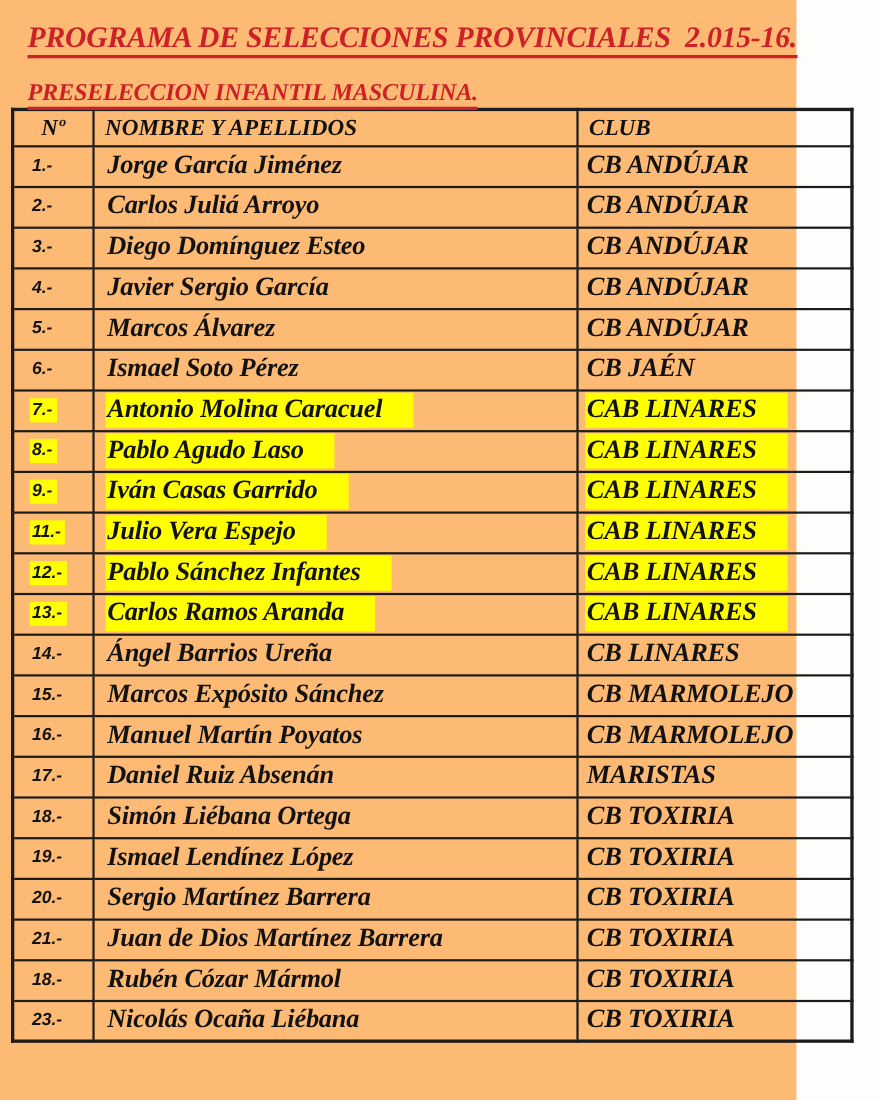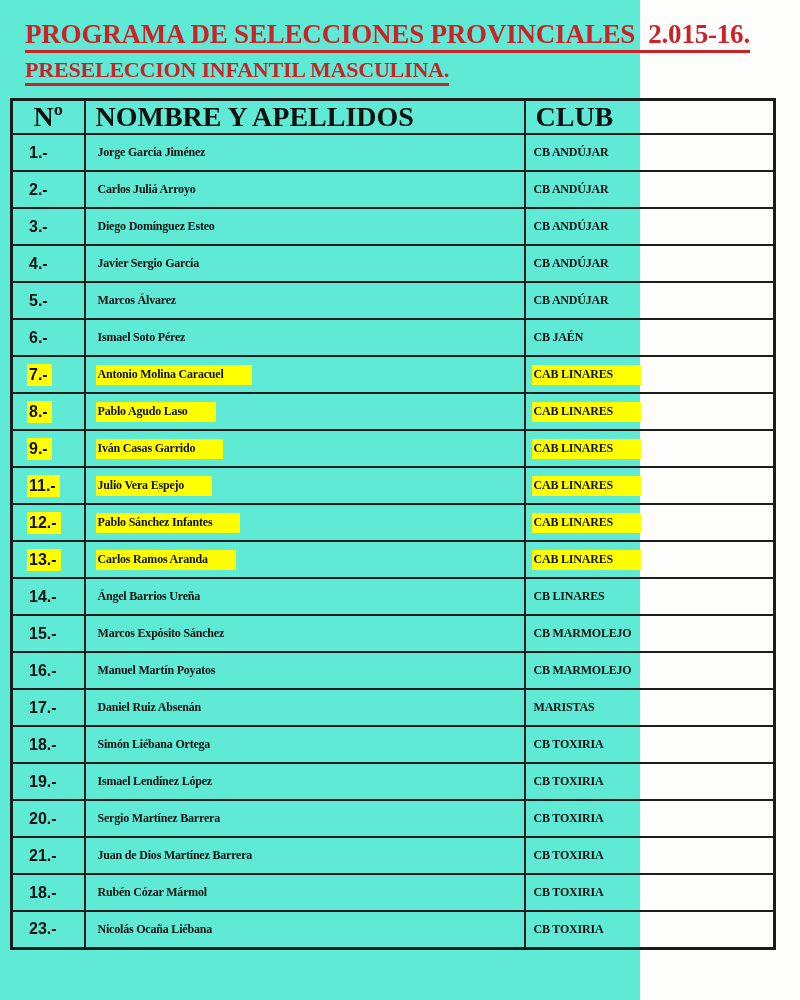--- a/index.html
+++ b/index.html
@@ -11,23 +11,24 @@
   }
   * { box-sizing: border-box; margin: 0; padding: 0; }
   html, body { width: 800px; height: 1000px; }
   body {
     background: #fdfdfc;
     font-family: "Liberation Serif", serif;
     overflow: hidden;
   }
   .page {
     position: relative;
-    width: 640px;
+    width: 724px;
     height: 1000px;
-    background: #5eead4;
+    background: #fdba74;
+    font-style: italic;
   }
 
   
   .wm {
     position: absolute;
     background: repeating-linear-gradient(105deg,
       transparent 0px, transparent 4px,
       var(--wm) 4px, var(--wm) 5.5px);
     z-index: 0;
     pointer-events: none;
@@ -59,21 +60,21 @@
   }
   .doc-subtitle {
     font-family: "Liberation Serif", serif;
     font-weight: bold;
     font-size: 22px;
     line-height: 1.0;
     color: var(--red);
     width: fit-content;
     border-bottom: 3px solid var(--red);
     padding-bottom: 2px;
-    margin-top: 6px;
+    margin-top: 20px;
     letter-spacing: -0.2px;
   }
 
   table.roster {
     position: absolute;
     left: 10px;
     top: 98px;
     width: 763px;
     border-collapse: collapse;
     table-layout: fixed;
@@ -91,21 +92,21 @@
     overflow: hidden;
     white-space: nowrap;
   }
   table.roster { border: 3px solid var(--border); }
 
   thead th {
     background: var(--header-bg);
     height: 33px;
     font-family: "Liberation Serif", serif;
     font-weight: bold;
-    font-size: 28px;
+    font-size: 21px;
     color: #111;
     text-align: left;
     padding-left: 10px;
   }
   thead th.col-num { text-align: center; padding-left: 0; }
 
   tbody td { height: 37px; }
   td.col-num  { padding-left: 14px; }
   td.col-name { padding-left: 10px; }
   td.col-club { padding-left: 6px;  }
@@ -116,21 +117,21 @@
   }
   .num  {
     font-family: "Liberation Sans", sans-serif;
     font-weight: bold;
     font-size: 16px;
     padding: 2px 4px 2px 2px;
   }
   .name, .club {
     font-family: "Liberation Serif", serif;
     font-weight: bold;
-    font-size: 12px;
+    font-size: 24px;
     letter-spacing: -0.2px;
     padding: 2px 8px 3px 2px;
     text-align: center;
   }
   .hl { background: var(--hl); }
   .name.hl, .club.hl { padding-right: 28px; }
 </style>
 </head>
 <body>
 

